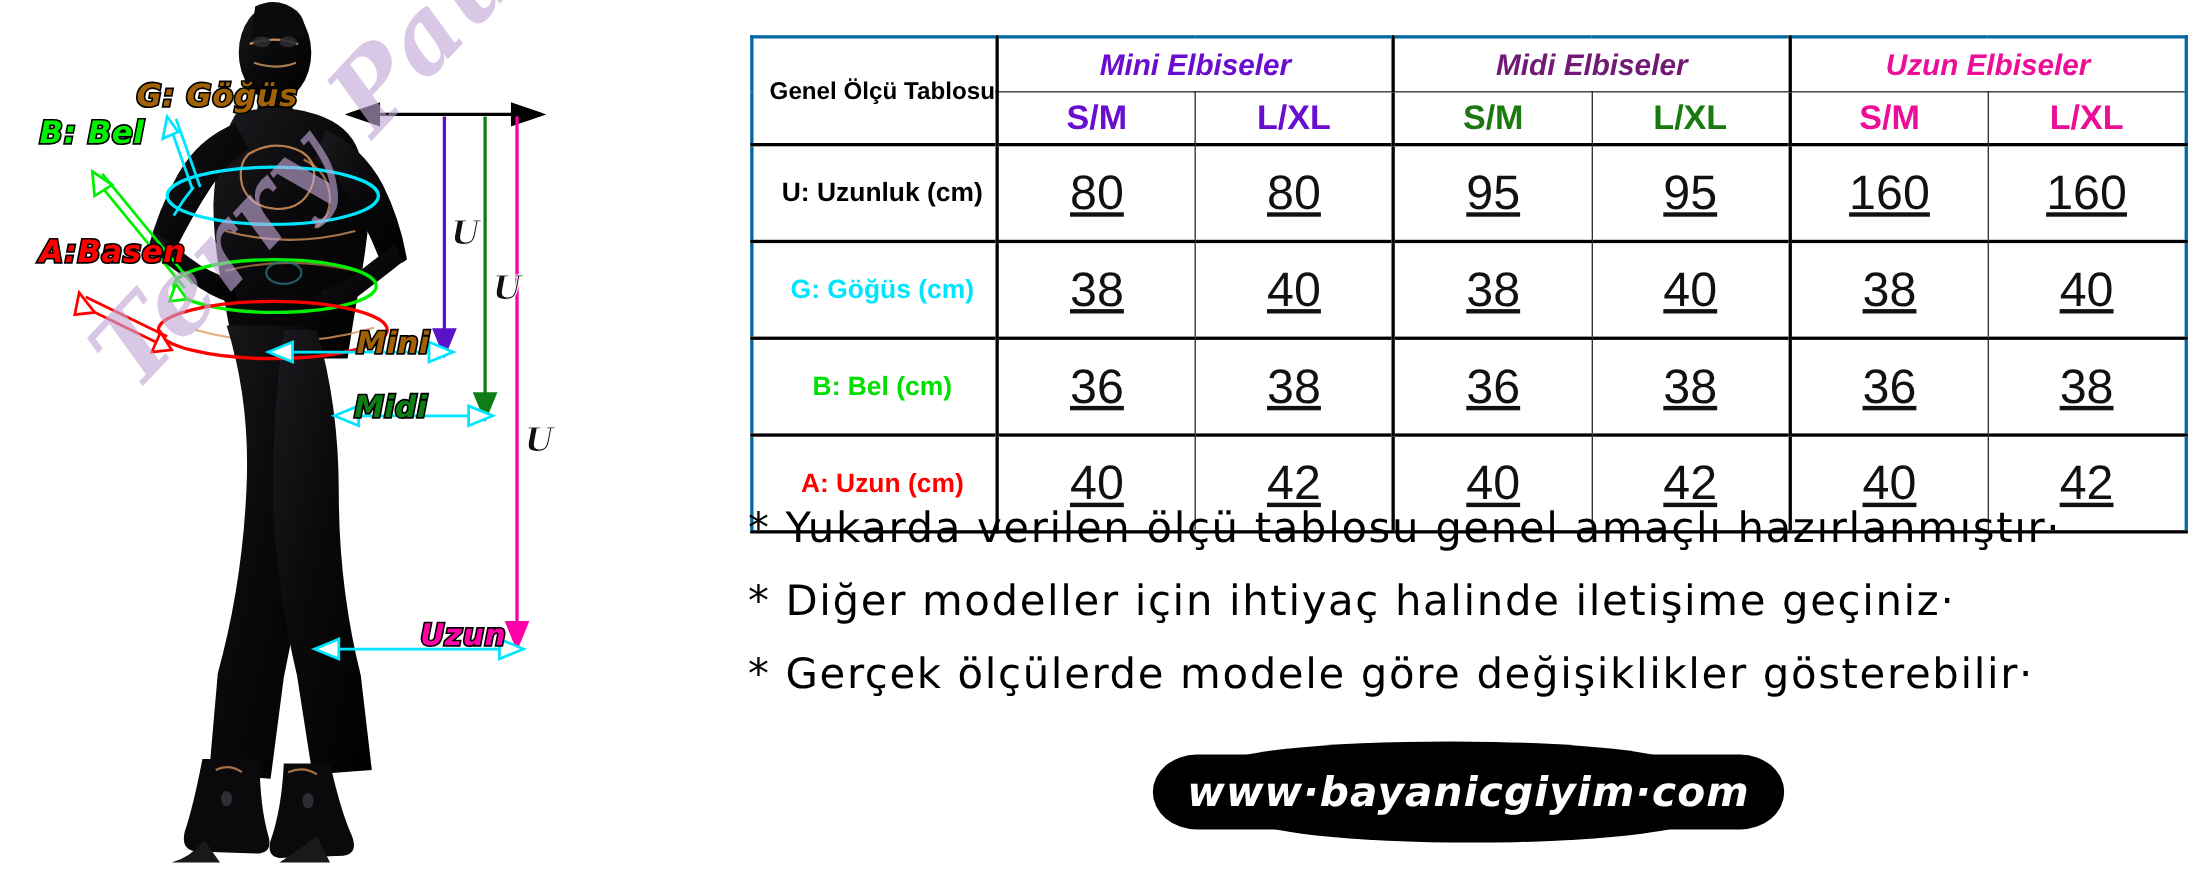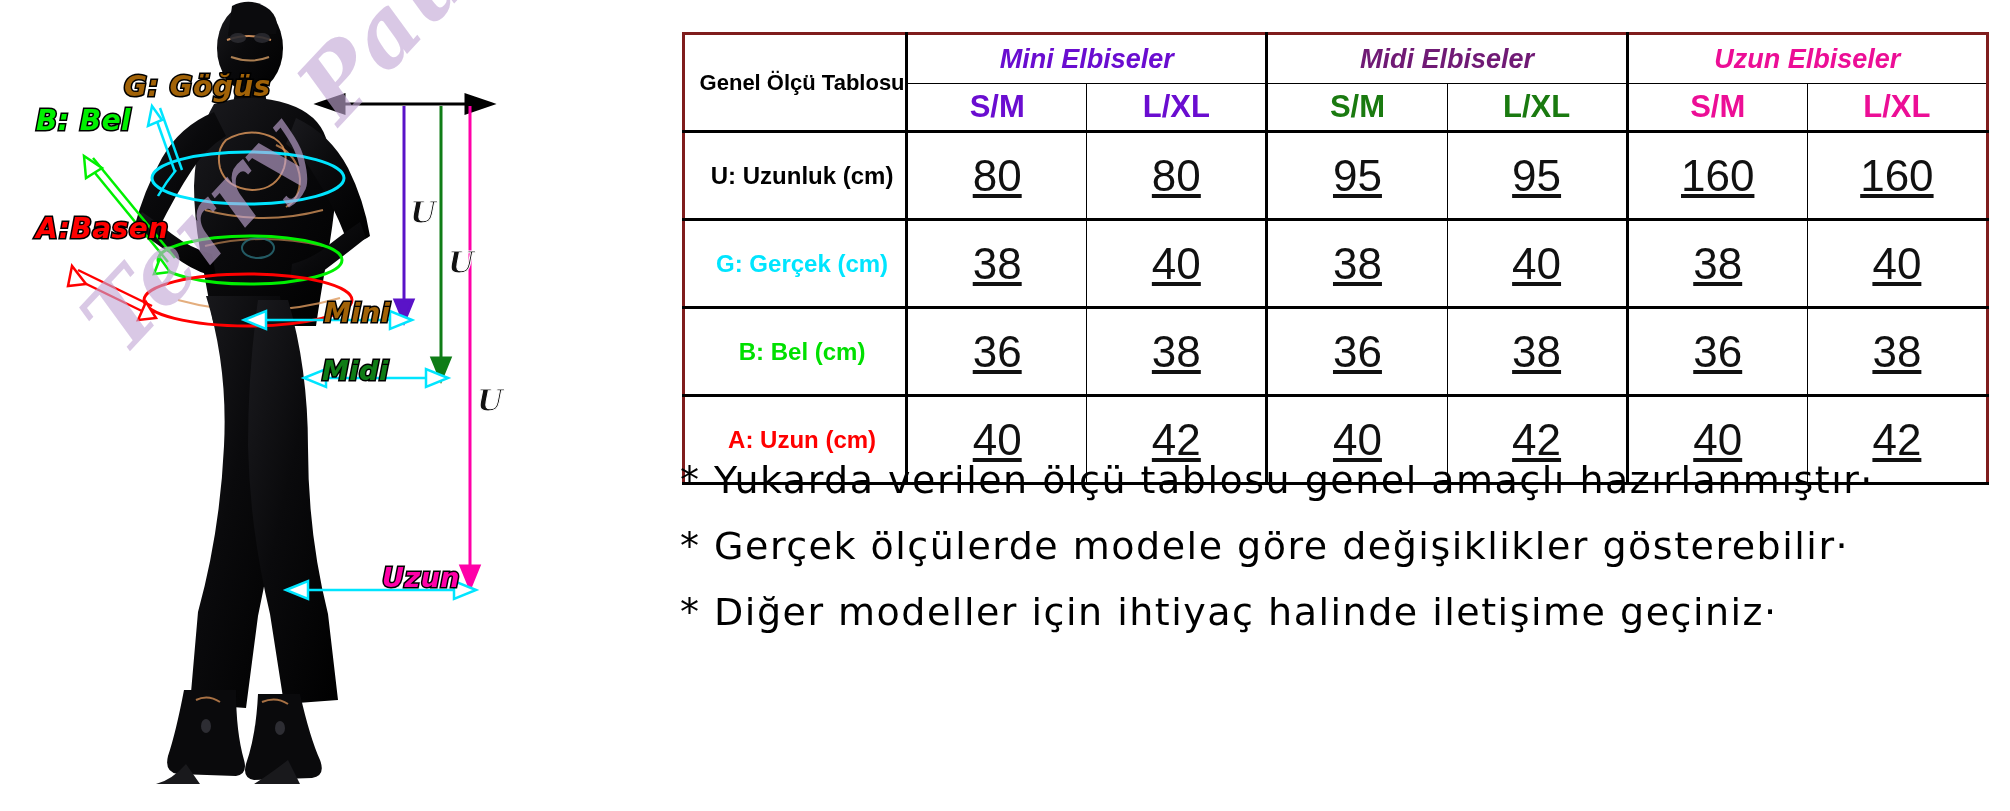--- a/index.html
+++ b/index.html
@@ -39,21 +39,21 @@
     font-style:italic;font-weight:bold;font-size:30px;
     -webkit-text-stroke:1px #fff;
   }
 
   
   #right-panel{position:absolute;left:660px;top:0;width:1350px;height:811px;}
 
   table#size-table{
     position:absolute;left:22px;top:32px;width:1307px;
     border-collapse:collapse;table-layout:fixed;
-    border:3px solid #7f1d1d;background:#fff;
+    border:3px solid #0369a1;background:#fff;
   }
   #size-table td,#size-table th{
     border:1px solid #000;padding:0;text-align:center;vertical-align:middle;
     font-family:"Liberation Sans",sans-serif;
   }
   .colgroup-cell{
     border-bottom:1px solid #000 !important;
     font-size:27px;font-weight:bold;height:48px;font-style:italic;
   }
   .size-cell{font-size:31px;font-weight:bold;height:46px;}
@@ -281,21 +281,21 @@
           <td class="row-label" style="color:#000000;">U: Uzunluk (cm)</td>
           <td class="num-cell grp-left">80</td>
           <td class="num-cell">80</td>
           <td class="num-cell grp-left">95</td>
           <td class="num-cell">95</td>
           <td class="num-cell grp-left">160</td>
           <td class="num-cell">160</td>
         </tr>
 
         <tr style="height:88px;">
-          <td class="row-label" style="color:#00e5ff;">G: Gerçek (cm)</td>
+          <td class="row-label" style="color:#00e5ff;">G: Göğüs (cm)</td>
           <td class="num-cell grp-left">38</td>
           <td class="num-cell">40</td>
           <td class="num-cell grp-left">38</td>
           <td class="num-cell">40</td>
           <td class="num-cell grp-left">38</td>
           <td class="num-cell">40</td>
         </tr>
 
         <tr style="height:88px;">
           <td class="row-label" style="color:#00e000;">B: Bel (cm)</td>
@@ -314,18 +314,22 @@
           <td class="num-cell grp-left">40</td>
           <td class="num-cell">42</td>
           <td class="num-cell grp-left">40</td>
           <td class="num-cell">42</td>
         </tr>
       </tbody>
     </table>
 
     <div class="notes">
       <p class="note-line">* Yukarda verilen ölçü tablosu genel amaçlı hazırlanmıştır·</p>
+      <p class="note-line">* Diğer modeller için ihtiyaç halinde iletişime geçiniz·</p>
       <p class="note-line">* Gerçek ölçülerde modele göre değişiklikler  gösterebilir·</p>
-      <p class="note-line">* Diğer modeller için ihtiyaç halinde iletişime geçiniz·</p>
     </div>
 
+    <div id="site-banner">
+      <div class="blob"></div>
+      <div id="site-text">www·bayanicgiyim·com</div>
+    </div>
   </div>
 </div>
 
 </body></html>

